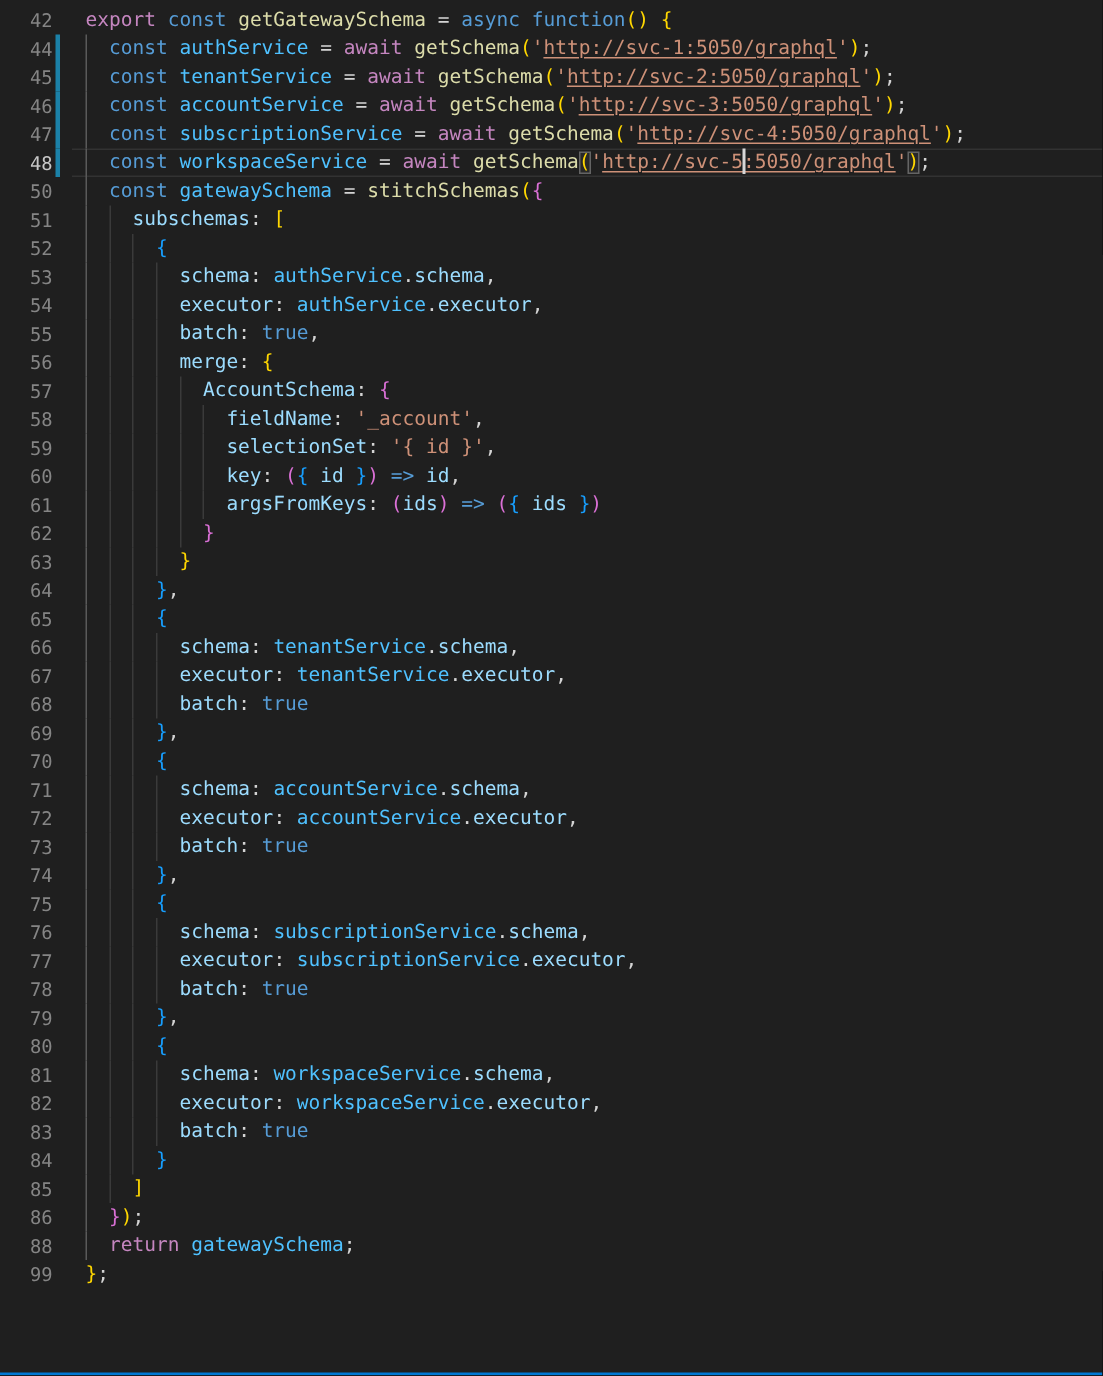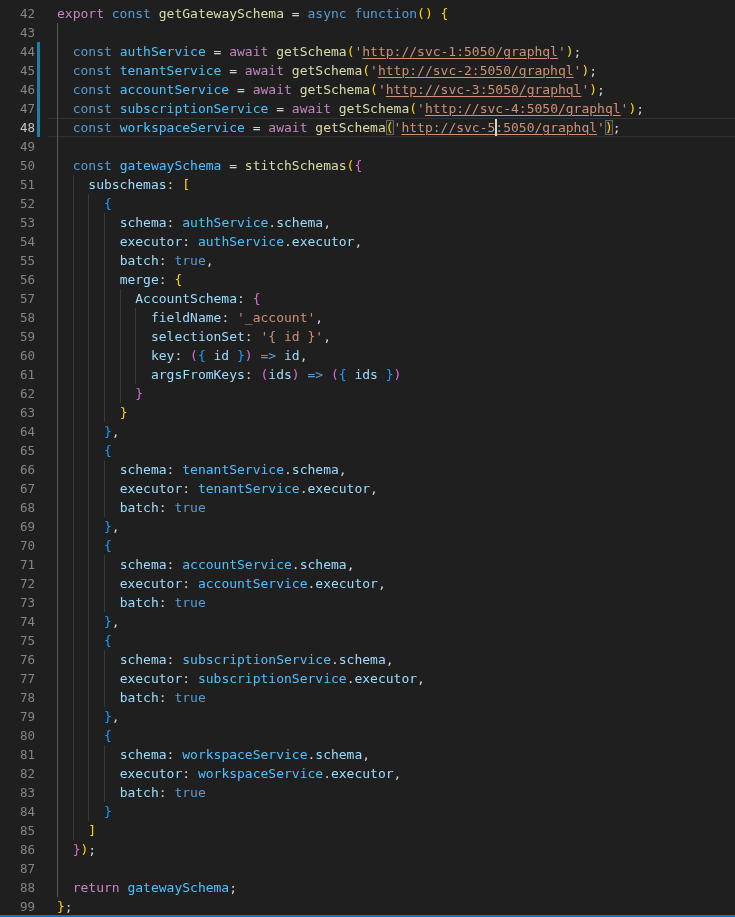--- a/index.html
+++ b/index.html
@@ -27,27 +27,25 @@
   .tok.m{outline:1px solid #646464;outline-offset:-1px;background:rgba(110,110,110,0.12);}
   .cursor{display:inline-block;width:2px;margin-right:-2px;height:17px;vertical-align:middle;transform:translateY(-1px);}
   #bottombar{position:absolute;left:0;right:0;bottom:0;height:2.5px;}
 </style>
 </head>
 <body>
 
 <div id="screen" style="background: rgb(31, 31, 31);">
   <div id="editor">
       <div class="row"><span class="lnum" style="color: rgb(133, 133, 133);">42</span><span class="code"><span class="tok" style="color: rgb(197, 134, 192);">export</span><span class="tok" style="color: rgb(212, 212, 212);"> </span><span class="tok" style="color: rgb(86, 156, 214);">const</span><span class="tok" style="color: rgb(212, 212, 212);"> </span><span class="tok" style="color: rgb(220, 220, 170);">getGatewaySchema</span><span class="tok" style="color: rgb(212, 212, 212);"> = </span><span class="tok" style="color: rgb(86, 156, 214);">async</span><span class="tok" style="color: rgb(212, 212, 212);"> </span><span class="tok" style="color: rgb(86, 156, 214);">function</span><span class="tok" style="color: rgb(255, 215, 0);">()</span><span class="tok" style="color: rgb(212, 212, 212);"> </span><span class="tok" style="color: rgb(255, 215, 0);">{</span></span></div>
-      <div class="row"><span class="lnum" style="color: rgb(133, 133, 133);">43</span><div class="guide" style="left: calc(0ch + 57px); background: rgb(90, 90, 90);"></div><span class="code"></span></div>
       <div class="row"><span class="lnum" style="color: rgb(133, 133, 133);">44</span><div class="gitbar" style="background: rgb(27, 129, 168);"></div><div class="guide" style="left: calc(0ch + 57px); background: rgb(90, 90, 90);"></div><span class="code"><span class="tok" style="color: rgb(212, 212, 212);">  </span><span class="tok" style="color: rgb(86, 156, 214);">const</span><span class="tok" style="color: rgb(212, 212, 212);"> </span><span class="tok" style="color: rgb(79, 193, 255);">authService</span><span class="tok" style="color: rgb(212, 212, 212);"> = </span><span class="tok" style="color: rgb(197, 134, 192);">await</span><span class="tok" style="color: rgb(212, 212, 212);"> </span><span class="tok" style="color: rgb(220, 220, 170);">getSchema</span><span class="tok" style="color: rgb(255, 215, 0);">(</span><span class="tok" style="color: rgb(206, 145, 120);">'</span><span class="tok u" style="color: rgb(206, 145, 120);">http://svc-1:5050/graphql</span><span class="tok" style="color: rgb(206, 145, 120);">'</span><span class="tok" style="color: rgb(255, 215, 0);">)</span><span class="tok" style="color: rgb(212, 212, 212);">;</span></span></div>
       <div class="row"><span class="lnum" style="color: rgb(133, 133, 133);">45</span><div class="gitbar" style="background: rgb(27, 129, 168);"></div><div class="guide" style="left: calc(0ch + 57px); background: rgb(90, 90, 90);"></div><span class="code"><span class="tok" style="color: rgb(212, 212, 212);">  </span><span class="tok" style="color: rgb(86, 156, 214);">const</span><span class="tok" style="color: rgb(212, 212, 212);"> </span><span class="tok" style="color: rgb(79, 193, 255);">tenantService</span><span class="tok" style="color: rgb(212, 212, 212);"> = </span><span class="tok" style="color: rgb(197, 134, 192);">await</span><span class="tok" style="color: rgb(212, 212, 212);"> </span><span class="tok" style="color: rgb(220, 220, 170);">getSchema</span><span class="tok" style="color: rgb(255, 215, 0);">(</span><span class="tok" style="color: rgb(206, 145, 120);">'</span><span class="tok u" style="color: rgb(206, 145, 120);">http://svc-2:5050/graphql</span><span class="tok" style="color: rgb(206, 145, 120);">'</span><span class="tok" style="color: rgb(255, 215, 0);">)</span><span class="tok" style="color: rgb(212, 212, 212);">;</span></span></div>
       <div class="row"><span class="lnum" style="color: rgb(133, 133, 133);">46</span><div class="gitbar" style="background: rgb(27, 129, 168);"></div><div class="guide" style="left: calc(0ch + 57px); background: rgb(90, 90, 90);"></div><span class="code"><span class="tok" style="color: rgb(212, 212, 212);">  </span><span class="tok" style="color: rgb(86, 156, 214);">const</span><span class="tok" style="color: rgb(212, 212, 212);"> </span><span class="tok" style="color: rgb(79, 193, 255);">accountService</span><span class="tok" style="color: rgb(212, 212, 212);"> = </span><span class="tok" style="color: rgb(197, 134, 192);">await</span><span class="tok" style="color: rgb(212, 212, 212);"> </span><span class="tok" style="color: rgb(220, 220, 170);">getSchema</span><span class="tok" style="color: rgb(255, 215, 0);">(</span><span class="tok" style="color: rgb(206, 145, 120);">'</span><span class="tok u" style="color: rgb(206, 145, 120);">http://svc-3:5050/graphql</span><span class="tok" style="color: rgb(206, 145, 120);">'</span><span class="tok" style="color: rgb(255, 215, 0);">)</span><span class="tok" style="color: rgb(212, 212, 212);">;</span></span></div>
       <div class="row"><span class="lnum" style="color: rgb(133, 133, 133);">47</span><div class="gitbar" style="background: rgb(27, 129, 168);"></div><div class="guide" style="left: calc(0ch + 57px); background: rgb(90, 90, 90);"></div><span class="code"><span class="tok" style="color: rgb(212, 212, 212);">  </span><span class="tok" style="color: rgb(86, 156, 214);">const</span><span class="tok" style="color: rgb(212, 212, 212);"> </span><span class="tok" style="color: rgb(79, 193, 255);">subscriptionService</span><span class="tok" style="color: rgb(212, 212, 212);"> = </span><span class="tok" style="color: rgb(197, 134, 192);">await</span><span class="tok" style="color: rgb(212, 212, 212);"> </span><span class="tok" style="color: rgb(220, 220, 170);">getSchema</span><span class="tok" style="color: rgb(255, 215, 0);">(</span><span class="tok" style="color: rgb(206, 145, 120);">'</span><span class="tok u" style="color: rgb(206, 145, 120);">http://svc-4:5050/graphql</span><span class="tok" style="color: rgb(206, 145, 120);">'</span><span class="tok" style="color: rgb(255, 215, 0);">)</span><span class="tok" style="color: rgb(212, 212, 212);">;</span></span></div>
       <div class="row"><div class="curline" style="border-top: 1px solid rgb(50, 50, 50); border-bottom: 1px solid rgb(50, 50, 50);"></div><span class="lnum" style="color: rgb(198, 198, 198);">48</span><div class="gitbar" style="background: rgb(27, 129, 168);"></div><div class="guide" style="left: calc(0ch + 57px); background: rgb(90, 90, 90);"></div><span class="code"><span class="tok" style="color: rgb(212, 212, 212);">  </span><span class="tok" style="color: rgb(86, 156, 214);">const</span><span class="tok" style="color: rgb(212, 212, 212);"> </span><span class="tok" style="color: rgb(79, 193, 255);">workspaceService</span><span class="tok" style="color: rgb(212, 212, 212);"> = </span><span class="tok" style="color: rgb(197, 134, 192);">await</span><span class="tok" style="color: rgb(212, 212, 212);"> </span><span class="tok" style="color: rgb(220, 220, 170);">getSchema</span><span class="tok m" style="color: rgb(255, 215, 0);">(</span><span class="tok" style="color: rgb(206, 145, 120);">'</span><span class="tok u" style="color: rgb(206, 145, 120);">http://svc-5</span><span class="cursor" style="background: rgb(215, 215, 215);"></span><span class="tok u" style="color: rgb(206, 145, 120);">:5050/graphql</span><span class="tok" style="color: rgb(206, 145, 120);">'</span><span class="tok m" style="color: rgb(255, 215, 0);">)</span><span class="tok" style="color: rgb(212, 212, 212);">;</span></span></div>
-      <div class="row"><span class="lnum" style="color: rgb(133, 133, 133);">49</span><div class="guide" style="left: calc(0ch + 57px); background: rgb(90, 90, 90);"></div><span class="code"></span></div>
       <div class="row"><span class="lnum" style="color: rgb(133, 133, 133);">50</span><div class="guide" style="left: calc(0ch + 57px); background: rgb(90, 90, 90);"></div><span class="code"><span class="tok" style="color: rgb(212, 212, 212);">  </span><span class="tok" style="color: rgb(86, 156, 214);">const</span><span class="tok" style="color: rgb(212, 212, 212);"> </span><span class="tok" style="color: rgb(79, 193, 255);">gatewaySchema</span><span class="tok" style="color: rgb(212, 212, 212);"> = </span><span class="tok" style="color: rgb(220, 220, 170);">stitchSchemas</span><span class="tok" style="color: rgb(255, 215, 0);">(</span><span class="tok" style="color: rgb(218, 112, 214);">{</span></span></div>
       <div class="row"><span class="lnum" style="color: rgb(133, 133, 133);">51</span><div class="guide" style="left: calc(0ch + 57px); background: rgb(90, 90, 90);"></div><div class="guide" style="left: calc(2ch + 57px); background: rgb(58, 58, 58);"></div><span class="code"><span class="tok" style="color: rgb(212, 212, 212);">    </span><span class="tok" style="color: rgb(156, 220, 254);">subschemas</span><span class="tok" style="color: rgb(212, 212, 212);">: </span><span class="tok" style="color: rgb(255, 215, 0);">[</span></span></div>
       <div class="row"><span class="lnum" style="color: rgb(133, 133, 133);">52</span><div class="guide" style="left: calc(0ch + 57px); background: rgb(90, 90, 90);"></div><div class="guide" style="left: calc(2ch + 57px); background: rgb(58, 58, 58);"></div><div class="guide" style="left: calc(4ch + 57px); background: rgb(58, 58, 58);"></div><span class="code"><span class="tok" style="color: rgb(212, 212, 212);">      </span><span class="tok" style="color: rgb(23, 159, 255);">{</span></span></div>
       <div class="row"><span class="lnum" style="color: rgb(133, 133, 133);">53</span><div class="guide" style="left: calc(0ch + 57px); background: rgb(90, 90, 90);"></div><div class="guide" style="left: calc(2ch + 57px); background: rgb(58, 58, 58);"></div><div class="guide" style="left: calc(4ch + 57px); background: rgb(58, 58, 58);"></div><div class="guide" style="left: calc(6ch + 57px); background: rgb(58, 58, 58);"></div><span class="code"><span class="tok" style="color: rgb(212, 212, 212);">        </span><span class="tok" style="color: rgb(156, 220, 254);">schema</span><span class="tok" style="color: rgb(212, 212, 212);">: </span><span class="tok" style="color: rgb(79, 193, 255);">authService</span><span class="tok" style="color: rgb(212, 212, 212);">.</span><span class="tok" style="color: rgb(156, 220, 254);">schema</span><span class="tok" style="color: rgb(212, 212, 212);">,</span></span></div>
       <div class="row"><span class="lnum" style="color: rgb(133, 133, 133);">54</span><div class="guide" style="left: calc(0ch + 57px); background: rgb(90, 90, 90);"></div><div class="guide" style="left: calc(2ch + 57px); background: rgb(58, 58, 58);"></div><div class="guide" style="left: calc(4ch + 57px); background: rgb(58, 58, 58);"></div><div class="guide" style="left: calc(6ch + 57px); background: rgb(58, 58, 58);"></div><span class="code"><span class="tok" style="color: rgb(212, 212, 212);">        </span><span class="tok" style="color: rgb(156, 220, 254);">executor</span><span class="tok" style="color: rgb(212, 212, 212);">: </span><span class="tok" style="color: rgb(79, 193, 255);">authService</span><span class="tok" style="color: rgb(212, 212, 212);">.</span><span class="tok" style="color: rgb(156, 220, 254);">executor</span><span class="tok" style="color: rgb(212, 212, 212);">,</span></span></div>
       <div class="row"><span class="lnum" style="color: rgb(133, 133, 133);">55</span><div class="guide" style="left: calc(0ch + 57px); background: rgb(90, 90, 90);"></div><div class="guide" style="left: calc(2ch + 57px); background: rgb(58, 58, 58);"></div><div class="guide" style="left: calc(4ch + 57px); background: rgb(58, 58, 58);"></div><div class="guide" style="left: calc(6ch + 57px); background: rgb(58, 58, 58);"></div><span class="code"><span class="tok" style="color: rgb(212, 212, 212);">        </span><span class="tok" style="color: rgb(156, 220, 254);">batch</span><span class="tok" style="color: rgb(212, 212, 212);">: </span><span class="tok" style="color: rgb(86, 156, 214);">true</span><span class="tok" style="color: rgb(212, 212, 212);">,</span></span></div>
       <div class="row"><span class="lnum" style="color: rgb(133, 133, 133);">56</span><div class="guide" style="left: calc(0ch + 57px); background: rgb(90, 90, 90);"></div><div class="guide" style="left: calc(2ch + 57px); background: rgb(58, 58, 58);"></div><div class="guide" style="left: calc(4ch + 57px); background: rgb(58, 58, 58);"></div><div class="guide" style="left: calc(6ch + 57px); background: rgb(58, 58, 58);"></div><span class="code"><span class="tok" style="color: rgb(212, 212, 212);">        </span><span class="tok" style="color: rgb(156, 220, 254);">merge</span><span class="tok" style="color: rgb(212, 212, 212);">: </span><span class="tok" style="color: rgb(255, 215, 0);">{</span></span></div>
       <div class="row"><span class="lnum" style="color: rgb(133, 133, 133);">57</span><div class="guide" style="left: calc(0ch + 57px); background: rgb(90, 90, 90);"></div><div class="guide" style="left: calc(2ch + 57px); background: rgb(58, 58, 58);"></div><div class="guide" style="left: calc(4ch + 57px); background: rgb(58, 58, 58);"></div><div class="guide" style="left: calc(6ch + 57px); background: rgb(58, 58, 58);"></div><div class="guide" style="left: calc(8ch + 57px); background: rgb(58, 58, 58);"></div><span class="code"><span class="tok" style="color: rgb(212, 212, 212);">          </span><span class="tok" style="color: rgb(156, 220, 254);">AccountSchema</span><span class="tok" style="color: rgb(212, 212, 212);">: </span><span class="tok" style="color: rgb(218, 112, 214);">{</span></span></div>
       <div class="row"><span class="lnum" style="color: rgb(133, 133, 133);">58</span><div class="guide" style="left: calc(0ch + 57px); background: rgb(90, 90, 90);"></div><div class="guide" style="left: calc(2ch + 57px); background: rgb(58, 58, 58);"></div><div class="guide" style="left: calc(4ch + 57px); background: rgb(58, 58, 58);"></div><div class="guide" style="left: calc(6ch + 57px); background: rgb(58, 58, 58);"></div><div class="guide" style="left: calc(8ch + 57px); background: rgb(58, 58, 58);"></div><div class="guide" style="left: calc(10ch + 57px); background: rgb(58, 58, 58);"></div><span class="code"><span class="tok" style="color: rgb(212, 212, 212);">            </span><span class="tok" style="color: rgb(156, 220, 254);">fieldName</span><span class="tok" style="color: rgb(212, 212, 212);">: </span><span class="tok" style="color: rgb(206, 145, 120);">'_account'</span><span class="tok" style="color: rgb(212, 212, 212);">,</span></span></div>
       <div class="row"><span class="lnum" style="color: rgb(133, 133, 133);">59</span><div class="guide" style="left: calc(0ch + 57px); background: rgb(90, 90, 90);"></div><div class="guide" style="left: calc(2ch + 57px); background: rgb(58, 58, 58);"></div><div class="guide" style="left: calc(4ch + 57px); background: rgb(58, 58, 58);"></div><div class="guide" style="left: calc(6ch + 57px); background: rgb(58, 58, 58);"></div><div class="guide" style="left: calc(8ch + 57px); background: rgb(58, 58, 58);"></div><div class="guide" style="left: calc(10ch + 57px); background: rgb(58, 58, 58);"></div><span class="code"><span class="tok" style="color: rgb(212, 212, 212);">            </span><span class="tok" style="color: rgb(156, 220, 254);">selectionSet</span><span class="tok" style="color: rgb(212, 212, 212);">: </span><span class="tok" style="color: rgb(206, 145, 120);">'{ id }'</span><span class="tok" style="color: rgb(212, 212, 212);">,</span></span></div>
@@ -71,18 +69,17 @@
       <div class="row"><span class="lnum" style="color: rgb(133, 133, 133);">77</span><div class="guide" style="left: calc(0ch + 57px); background: rgb(90, 90, 90);"></div><div class="guide" style="left: calc(2ch + 57px); background: rgb(58, 58, 58);"></div><div class="guide" style="left: calc(4ch + 57px); background: rgb(58, 58, 58);"></div><div class="guide" style="left: calc(6ch + 57px); background: rgb(58, 58, 58);"></div><span class="code"><span class="tok" style="color: rgb(212, 212, 212);">        </span><span class="tok" style="color: rgb(156, 220, 254);">executor</span><span class="tok" style="color: rgb(212, 212, 212);">: </span><span class="tok" style="color: rgb(79, 193, 255);">subscriptionService</span><span class="tok" style="color: rgb(212, 212, 212);">.</span><span class="tok" style="color: rgb(156, 220, 254);">executor</span><span class="tok" style="color: rgb(212, 212, 212);">,</span></span></div>
       <div class="row"><span class="lnum" style="color: rgb(133, 133, 133);">78</span><div class="guide" style="left: calc(0ch + 57px); background: rgb(90, 90, 90);"></div><div class="guide" style="left: calc(2ch + 57px); background: rgb(58, 58, 58);"></div><div class="guide" style="left: calc(4ch + 57px); background: rgb(58, 58, 58);"></div><div class="guide" style="left: calc(6ch + 57px); background: rgb(58, 58, 58);"></div><span class="code"><span class="tok" style="color: rgb(212, 212, 212);">        </span><span class="tok" style="color: rgb(156, 220, 254);">batch</span><span class="tok" style="color: rgb(212, 212, 212);">: </span><span class="tok" style="color: rgb(86, 156, 214);">true</span></span></div>
       <div class="row"><span class="lnum" style="color: rgb(133, 133, 133);">79</span><div class="guide" style="left: calc(0ch + 57px); background: rgb(90, 90, 90);"></div><div class="guide" style="left: calc(2ch + 57px); background: rgb(58, 58, 58);"></div><div class="guide" style="left: calc(4ch + 57px); background: rgb(58, 58, 58);"></div><span class="code"><span class="tok" style="color: rgb(212, 212, 212);">      </span><span class="tok" style="color: rgb(23, 159, 255);">}</span><span class="tok" style="color: rgb(212, 212, 212);">,</span></span></div>
       <div class="row"><span class="lnum" style="color: rgb(133, 133, 133);">80</span><div class="guide" style="left: calc(0ch + 57px); background: rgb(90, 90, 90);"></div><div class="guide" style="left: calc(2ch + 57px); background: rgb(58, 58, 58);"></div><div class="guide" style="left: calc(4ch + 57px); background: rgb(58, 58, 58);"></div><span class="code"><span class="tok" style="color: rgb(212, 212, 212);">      </span><span class="tok" style="color: rgb(23, 159, 255);">{</span></span></div>
       <div class="row"><span class="lnum" style="color: rgb(133, 133, 133);">81</span><div class="guide" style="left: calc(0ch + 57px); background: rgb(90, 90, 90);"></div><div class="guide" style="left: calc(2ch + 57px); background: rgb(58, 58, 58);"></div><div class="guide" style="left: calc(4ch + 57px); background: rgb(58, 58, 58);"></div><div class="guide" style="left: calc(6ch + 57px); background: rgb(58, 58, 58);"></div><span class="code"><span class="tok" style="color: rgb(212, 212, 212);">        </span><span class="tok" style="color: rgb(156, 220, 254);">schema</span><span class="tok" style="color: rgb(212, 212, 212);">: </span><span class="tok" style="color: rgb(79, 193, 255);">workspaceService</span><span class="tok" style="color: rgb(212, 212, 212);">.</span><span class="tok" style="color: rgb(156, 220, 254);">schema</span><span class="tok" style="color: rgb(212, 212, 212);">,</span></span></div>
       <div class="row"><span class="lnum" style="color: rgb(133, 133, 133);">82</span><div class="guide" style="left: calc(0ch + 57px); background: rgb(90, 90, 90);"></div><div class="guide" style="left: calc(2ch + 57px); background: rgb(58, 58, 58);"></div><div class="guide" style="left: calc(4ch + 57px); background: rgb(58, 58, 58);"></div><div class="guide" style="left: calc(6ch + 57px); background: rgb(58, 58, 58);"></div><span class="code"><span class="tok" style="color: rgb(212, 212, 212);">        </span><span class="tok" style="color: rgb(156, 220, 254);">executor</span><span class="tok" style="color: rgb(212, 212, 212);">: </span><span class="tok" style="color: rgb(79, 193, 255);">workspaceService</span><span class="tok" style="color: rgb(212, 212, 212);">.</span><span class="tok" style="color: rgb(156, 220, 254);">executor</span><span class="tok" style="color: rgb(212, 212, 212);">,</span></span></div>
       <div class="row"><span class="lnum" style="color: rgb(133, 133, 133);">83</span><div class="guide" style="left: calc(0ch + 57px); background: rgb(90, 90, 90);"></div><div class="guide" style="left: calc(2ch + 57px); background: rgb(58, 58, 58);"></div><div class="guide" style="left: calc(4ch + 57px); background: rgb(58, 58, 58);"></div><div class="guide" style="left: calc(6ch + 57px); background: rgb(58, 58, 58);"></div><span class="code"><span class="tok" style="color: rgb(212, 212, 212);">        </span><span class="tok" style="color: rgb(156, 220, 254);">batch</span><span class="tok" style="color: rgb(212, 212, 212);">: </span><span class="tok" style="color: rgb(86, 156, 214);">true</span></span></div>
       <div class="row"><span class="lnum" style="color: rgb(133, 133, 133);">84</span><div class="guide" style="left: calc(0ch + 57px); background: rgb(90, 90, 90);"></div><div class="guide" style="left: calc(2ch + 57px); background: rgb(58, 58, 58);"></div><div class="guide" style="left: calc(4ch + 57px); background: rgb(58, 58, 58);"></div><span class="code"><span class="tok" style="color: rgb(212, 212, 212);">      </span><span class="tok" style="color: rgb(23, 159, 255);">}</span></span></div>
       <div class="row"><span class="lnum" style="color: rgb(133, 133, 133);">85</span><div class="guide" style="left: calc(0ch + 57px); background: rgb(90, 90, 90);"></div><div class="guide" style="left: calc(2ch + 57px); background: rgb(58, 58, 58);"></div><span class="code"><span class="tok" style="color: rgb(212, 212, 212);">    </span><span class="tok" style="color: rgb(255, 215, 0);">]</span></span></div>
       <div class="row"><span class="lnum" style="color: rgb(133, 133, 133);">86</span><div class="guide" style="left: calc(0ch + 57px); background: rgb(90, 90, 90);"></div><span class="code"><span class="tok" style="color: rgb(212, 212, 212);">  </span><span class="tok" style="color: rgb(218, 112, 214);">}</span><span class="tok" style="color: rgb(255, 215, 0);">)</span><span class="tok" style="color: rgb(212, 212, 212);">;</span></span></div>
-      <div class="row"><span class="lnum" style="color: rgb(133, 133, 133);">87</span><div class="guide" style="left: calc(0ch + 57px); background: rgb(90, 90, 90);"></div><span class="code"></span></div>
       <div class="row"><span class="lnum" style="color: rgb(133, 133, 133);">88</span><div class="guide" style="left: calc(0ch + 57px); background: rgb(90, 90, 90);"></div><span class="code"><span class="tok" style="color: rgb(212, 212, 212);">  </span><span class="tok" style="color: rgb(197, 134, 192);">return</span><span class="tok" style="color: rgb(212, 212, 212);"> </span><span class="tok" style="color: rgb(79, 193, 255);">gatewaySchema</span><span class="tok" style="color: rgb(212, 212, 212);">;</span></span></div>
       <div class="row"><span class="lnum" style="color: rgb(133, 133, 133);">99</span><span class="code"><span class="tok" style="color: rgb(255, 215, 0);">}</span><span class="tok" style="color: rgb(212, 212, 212);">;</span></span></div>
     </div>
   <div id="bottombar" style="background: rgb(0, 120, 212);"></div>
 </div>
 
 </body></html>

